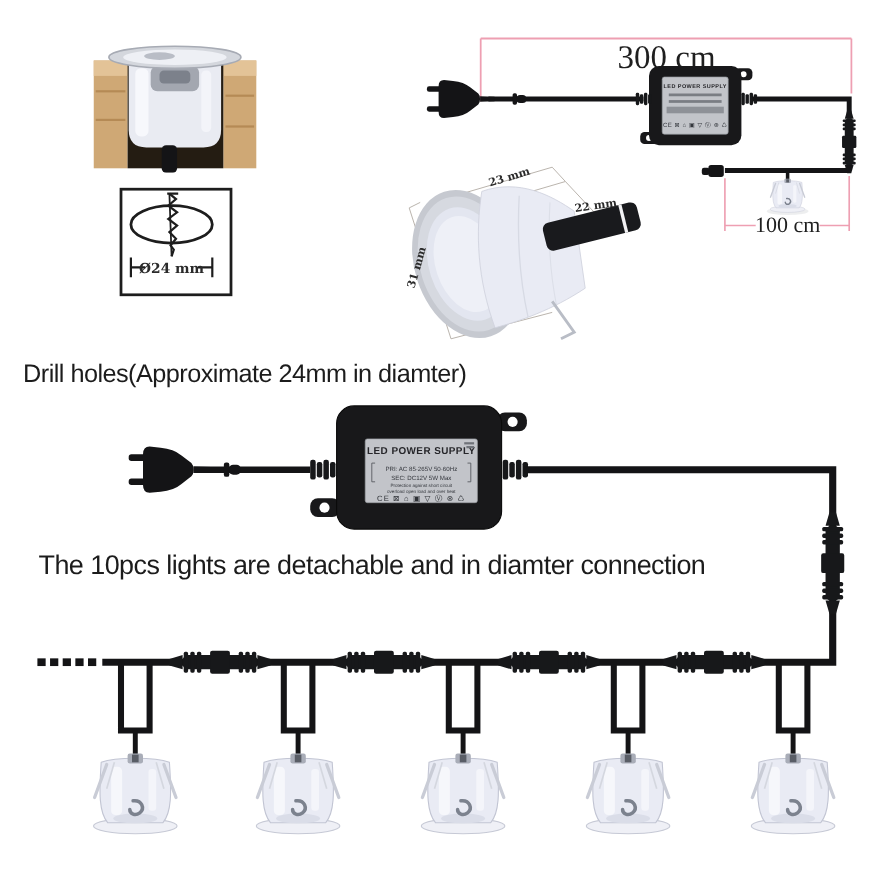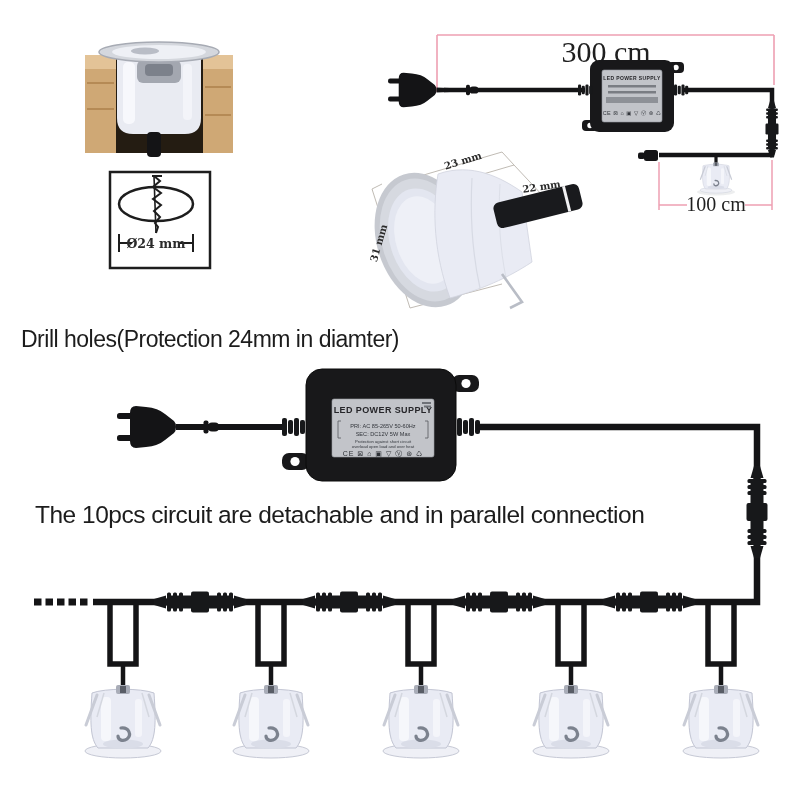--- a/index.html
+++ b/index.html
@@ -178,21 +178,21 @@
     <path d="M150,142 L170,170 L158,176" stroke="#b9bdc6" stroke-width="2.6" fill="none"></path>
     <g transform="translate(186,74) rotate(-14)">
       <rect x="-44" y="-13" width="88" height="26" rx="6" fill="#191a1d"></rect>
       <rect x="28" y="-13" width="3" height="26" fill="#f2f2f4"></rect>
     </g>
     <text class="tilt-dim" font-size="10" text-anchor="middle" transform="translate(112,32) rotate(-17)">23 mm</text>
     <text class="tilt-dim" font-size="10" text-anchor="middle" transform="translate(190,58) rotate(-8)">22 mm</text>
     <text class="tilt-dim" font-size="10" text-anchor="middle" transform="translate(30,112) rotate(-74)">31 mm</text>
   </svg>
 
-  <div id="note-drill" class="abs note">Drill holes(Protection 24mm in diamter)</div>
+  <div id="note-drill" class="abs note">Drill holes(Approximate 24mm in diamter)</div>
 
   <svg class="abs" style="left:20px;top:355px" width="770" height="440" viewBox="0 0 770 440">
 
     <path d="M156,72 H262" stroke="#141416" stroke-width="6"></path>
     <use href="#plug" transform="translate(114,72)"></use>
     <use href="#splice" transform="translate(186,72)"></use>
 
     <g>
       <rect x="432" y="20" width="27" height="17" rx="7" fill="#18181a"></rect>
         <circle cx="446" cy="28.5" r="4.6" fill="#fff"></circle>
@@ -243,15 +243,15 @@
         <path d="M701,309 V336" stroke-width="4.5"></path>
     </g>
 
     <use href="#deck-light" transform="translate(103,336)"></use>
     <use href="#deck-light" transform="translate(251,336)"></use>
     <use href="#deck-light" transform="translate(401,336)"></use>
     <use href="#deck-light" transform="translate(551,336)"></use>
     <use href="#deck-light" transform="translate(701,336)"></use>
   </svg>
 
-  <div id="note-parallel" class="abs note">The 10pcs circuit are detachable and in parallel connection</div>
+  <div id="note-parallel" class="abs note">The 10pcs lights are detachable and in diamter connection</div>
 
 </div>
 
 </body></html>

